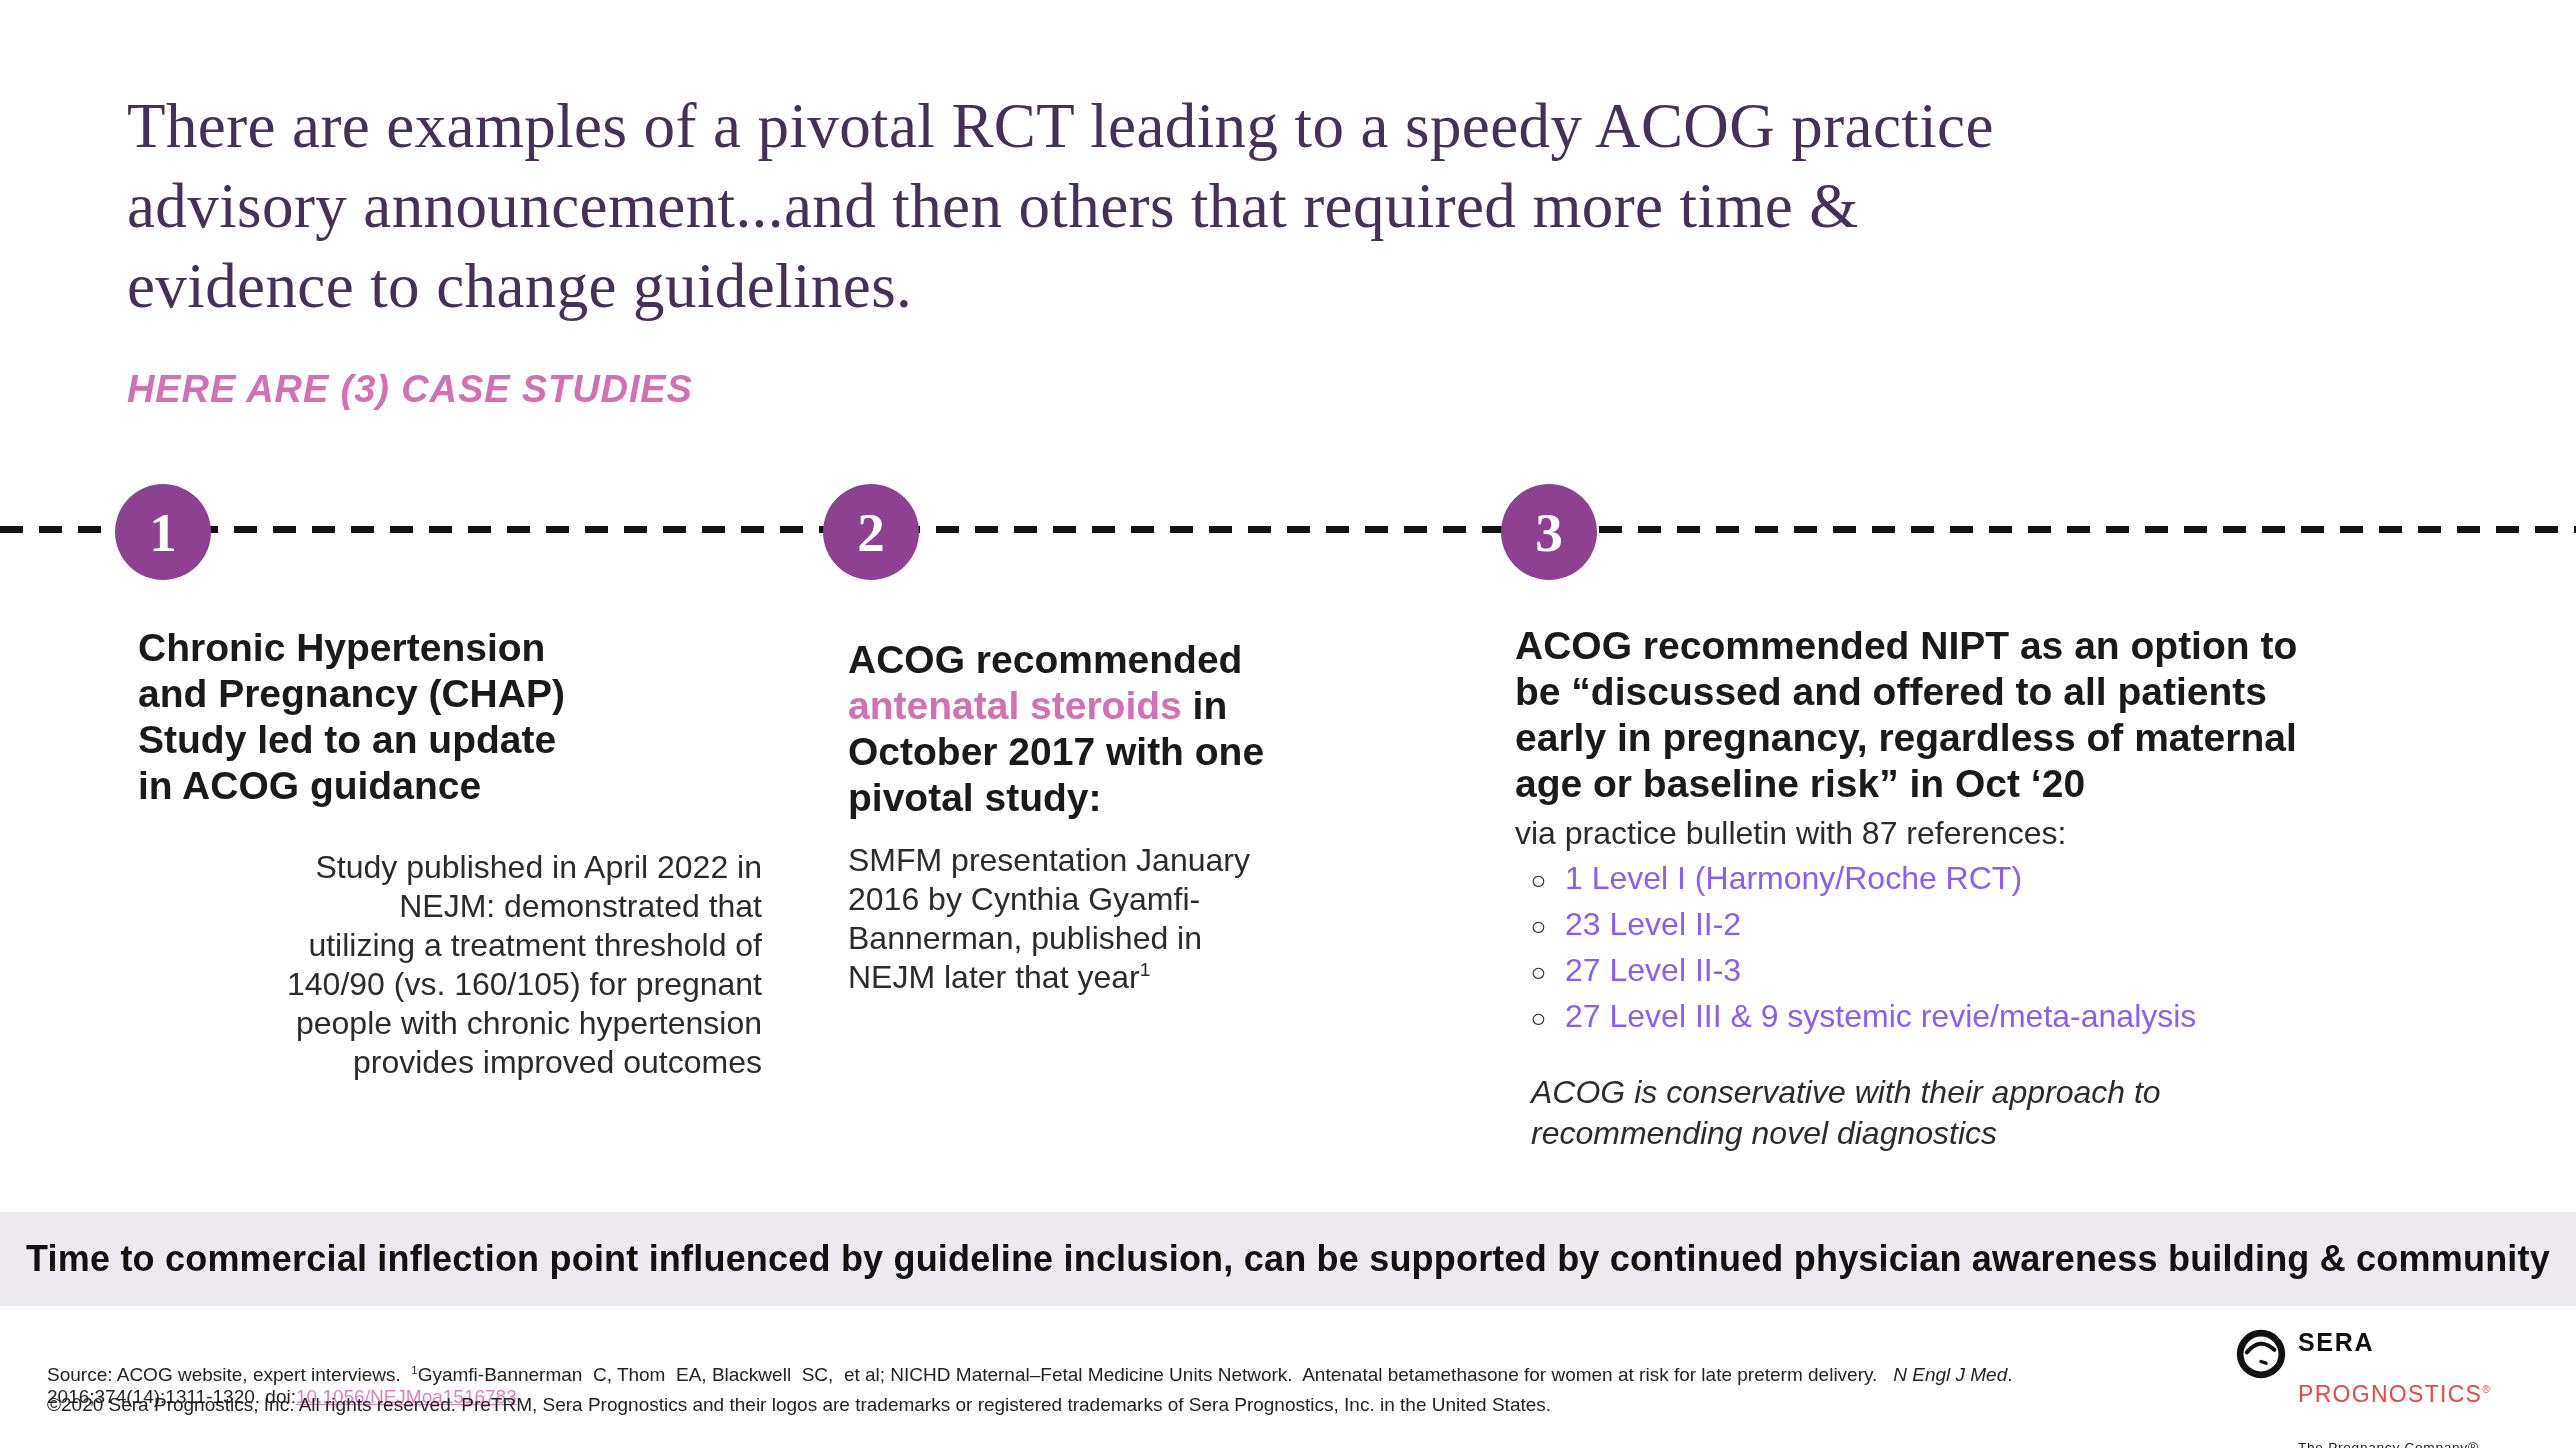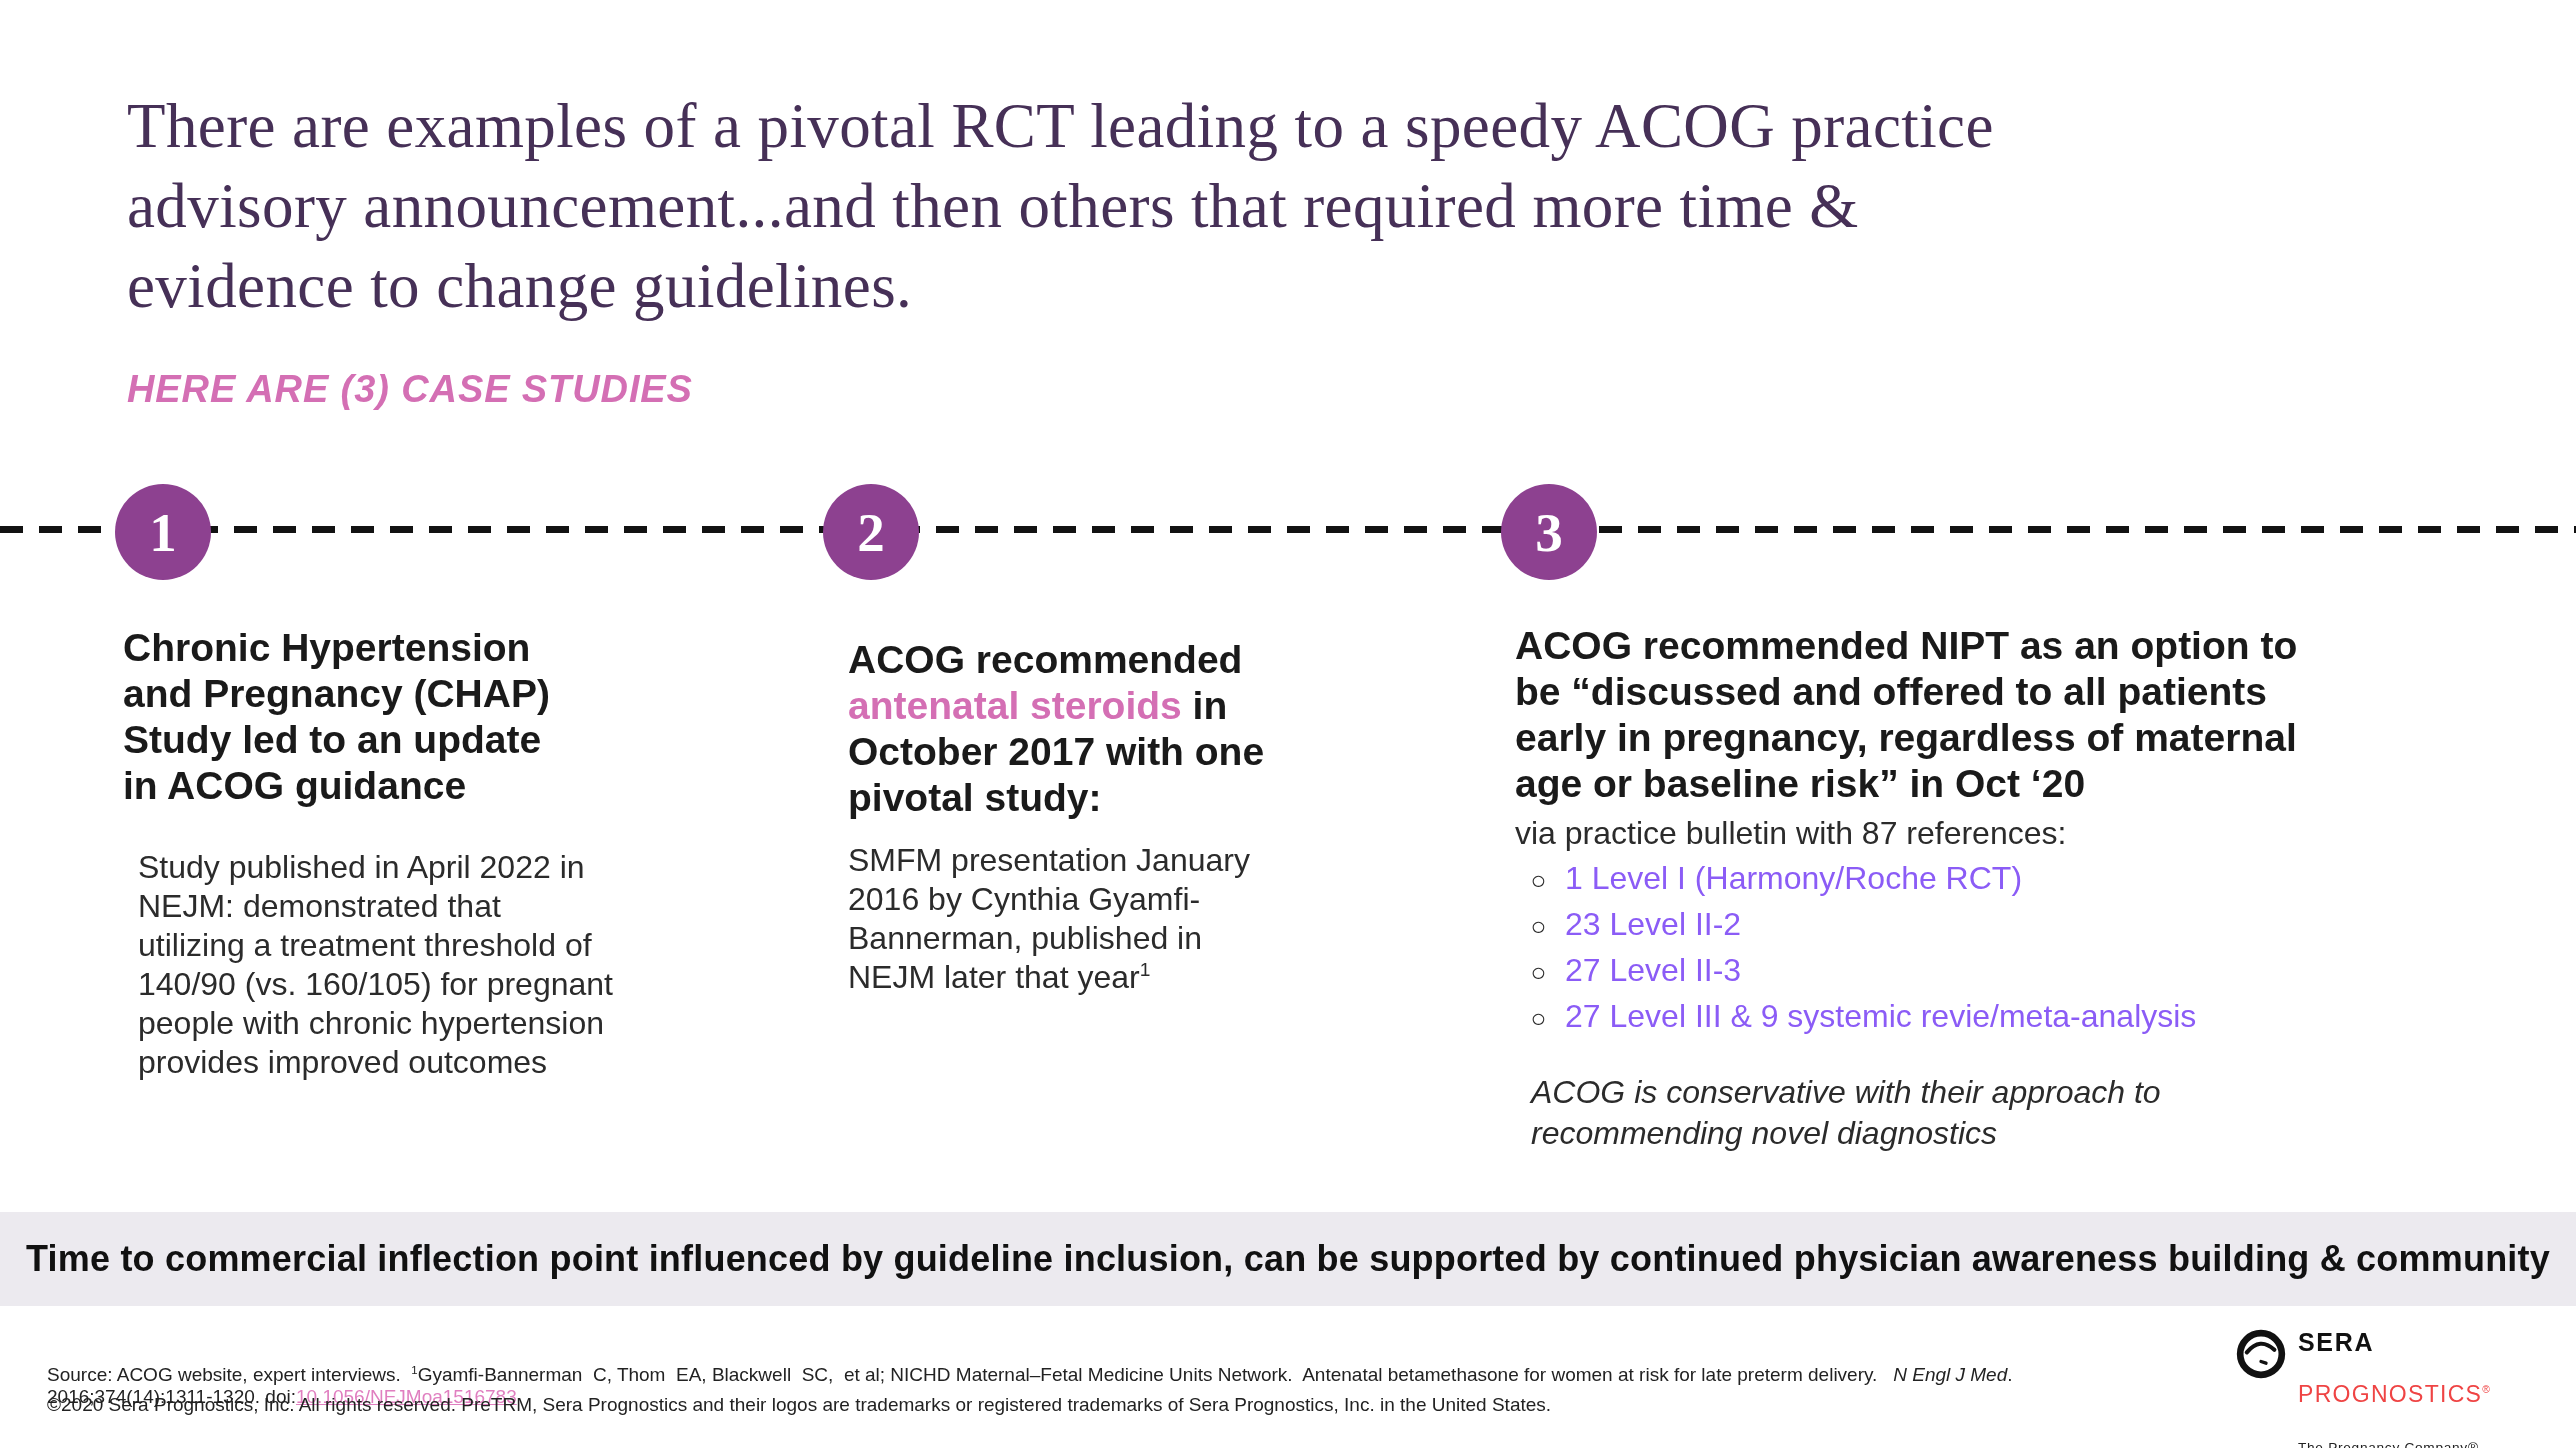--- a/index.html
+++ b/index.html
@@ -39,22 +39,22 @@
   .circle-2{left:823px;}
   .circle-3{left:1501px;}
   .col-heading{
     font-size:39px;font-weight:700;line-height:46px;color:#1a1a1a;
     white-space:pre-line;
   }
   .col-body{
     font-size:32px;line-height:39px;color:#2b2b2b;
     white-space:pre-line;
   }
-  .case-1-heading{position:absolute;left:123px;top:625px;width:618px;}
-  .case-1-body{position:absolute;left:138px;top:848px;width:618px;}
+  .case-1-heading{position:absolute;left:138px;top:625px;width:618px;}
+  .case-1-body{position:absolute;left:144px;top:848px;width:618px;text-align:right;}
   .case-2-heading{position:absolute;left:848px;top:637px;width:532px;}
   .case-2-body{position:absolute;left:848px;top:841px;width:532px;}
   .highlight-pink{color:#d46fb4;}
   .case-3-heading{position:absolute;left:1515px;top:623px;width:979px;}
   .case-3-sub{position:absolute;left:1515px;top:814px;width:979px;}
   .case-3-bullets{position:absolute;left:1515px;top:860px;width:979px;}
   .bullet-row{display:flex;align-items:baseline;height:46px;}
   .bullet-marker{
     width:50px;flex:0 0 50px;padding-left:15.5px;box-sizing:border-box;
     font-size:26px;color:#2b2b2b;

